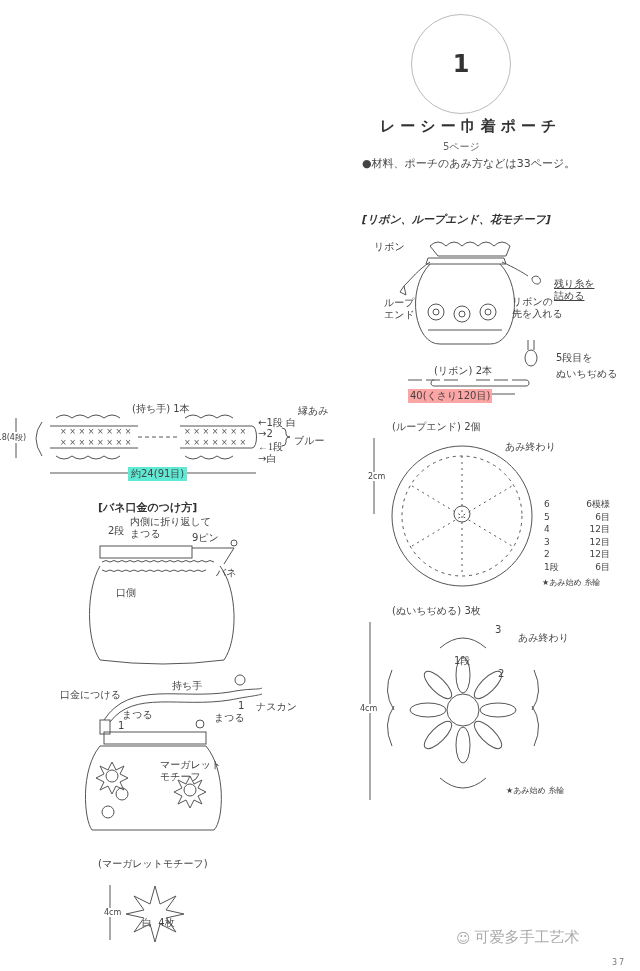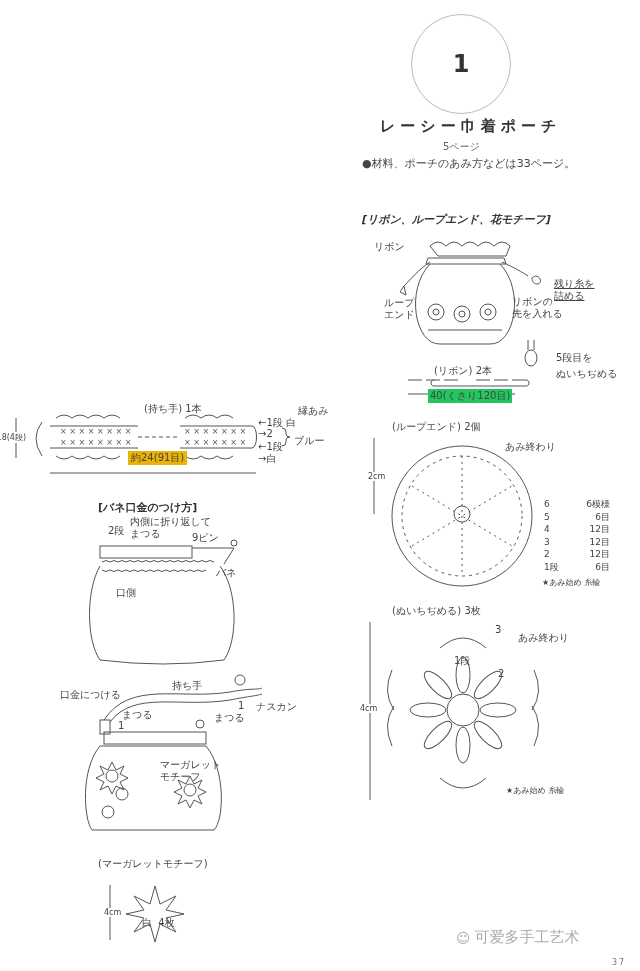--- a/index.html
+++ b/index.html
@@ -45,21 +45,21 @@
 <div class="abs t" style="left:374px;top:240px;">リボン</div>
 <div class="abs t" style="left:384px;top:297px;white-space:pre;line-height:12px;">ループ
 エンド</div>
 <div class="abs t" style="left:554px;top:278px;white-space:pre;line-height:12px;text-decoration:underline;">残り糸を
 詰める</div>
 <div class="abs t" style="left:512px;top:296px;white-space:pre;line-height:12px;">リボンの
 先を入れる</div>
 <div class="abs t" style="left:556px;top:350px;white-space:pre;line-height:16px;">5段目を
 ぬいちぢめる</div>
 <div class="abs t" style="left:434px;top:364px;">(リボン) 2本</div>
-<div class="abs t" style="left:428px;top:389px;background:#22c55e;padding:0 2px;">40(くさり120目)</div>
+<div class="abs t" style="left:408px;top:389px;background:#fca5a5;padding:0 2px;">40(くさり120目)</div>
 
 <div class="abs t" style="left:392px;top:420px;">(ループエンド) 2個</div>
 <svg style="left:0;top:0;" width="640" height="971">
   <line x1="374" y1="438" x2="374" y2="514"></line>
   <circle cx="462" cy="516" r="70"></circle>
   <circle cx="462" cy="516" r="60" stroke-dasharray="3,4"></circle>
   <circle cx="462" cy="514" r="8"></circle>
   <line x1="462" y1="456" x2="462" y2="572" stroke-dasharray="2,4"></line>
   <line x1="412" y1="486" x2="512" y2="546" stroke-dasharray="2,4"></line>
   <line x1="412" y1="546" x2="512" y2="486" stroke-dasharray="2,4"></line>
@@ -115,43 +115,43 @@
   <path d="M392,746 q-10,-22 2,-40"></path>
   <path d="M534,746 q10,-22 -2,-40"></path>
 </svg>
 <div class="abs t" style="left:360px;top:704px;background:#fff;font-size:8px;">4cm</div>
 <div class="abs t" style="left:518px;top:631px;">あみ終わり</div>
 <div class="abs t" style="left:454px;top:654px;">1段</div>
 <div class="abs t" style="left:498px;top:668px;">2</div>
 <div class="abs t" style="left:495px;top:624px;">3</div>
 <div class="abs t" style="left:506px;top:785px;font-size:8px;">★あみ始め 糸輪</div>
 
-<div class="abs t" style="left:132px;top:402px;margin-left:12px;">(持ち手) 1本</div>
+<div class="abs t" style="left:132px;top:402px;">(持ち手) 1本</div>
 <svg style="left:0;top:0;" width="640" height="971">
   <line x1="16" y1="418" x2="16" y2="458"></line>
   <path d="M42,422 q-12,16 0,34"></path>
   <path d="M50,426 h88 M50,448 h88"></path>
   <path d="M138,437 h40" stroke-dasharray="4,3"></path>
   <path d="M180,426 h72 M180,448 h72"></path>
   <path d="M252,426 c6,0 6,22 0,22"></path>
   <path d="M56,418 q8,-6 16,0 q8,-6 16,0 q8,-6 16,0 q8,-6 16,0 M185,418 q8,-6 16,0 q8,-6 16,0 q8,-6 16,0"></path>
   <path d="M56,456 q8,6 16,0 q8,6 16,0 q8,6 16,0 q8,6 16,0 M185,456 q8,6 16,0 q8,6 16,0 q8,6 16,0"></path>
   <text x="60" y="434">× × × × × × × ×</text>
   <text x="60" y="445">× × × × × × × ×</text>
   <text x="184" y="434">× × × × × × ×</text>
   <text x="184" y="445">× × × × × × ×</text>
   <line x1="50" y1="473" x2="256" y2="473"></line>
   <path d="M282,428 q4,0 4,4 v2 q0,3 4,3 q-4,0 -4,3 v2 q0,4 -4,4"></path>
 </svg>
 <div class="abs t" style="left:-6px;top:432px;font-size:8px;background:#fff;">1.8(4段)</div>
-<div class="abs t" style="left:128px;top:451px;background:#eab308;padding:0 3px;">約24(91目)</div>
+<div class="abs t" style="left:128px;top:467px;background:#5eead4;padding:0 3px;">約24(91目)</div>
 <div class="abs t" style="left:270px;top:404px;padding-left:28px;">縁あみ</div>
 <div class="abs t" style="left:258px;top:416px;">←1段 白</div>
 <div class="abs t" style="left:258px;top:428px;">→2</div>
-<div class="abs t" style="left:258px;top:440px;">←1段</div>
+<div class="abs t" style="left:258px;top:440px;font-family:Liberation Serif, serif;">←1段</div>
 <div class="abs t" style="left:258px;top:452px;">→白</div>
 <div class="abs t" style="left:294px;top:434px;">ブルー</div>
 
 <div class="abs sec" style="left:98px;top:500px;">[バネ口金のつけ方]</div>
 <svg style="left:0;top:0;" width="640" height="971">
   <rect x="100" y="546" width="92" height="12"></rect>
   <path d="M192,548 h42 l-10,16"></path>
   <circle cx="234" cy="543" r="3"></circle>
   <path d="M102,562 q4,-3 8,0 q4,-3 8,0 q4,-3 8,0 q4,-3 8,0 q4,-3 8,0 q4,-3 8,0 q4,-3 8,0 q4,-3 8,0 q4,-3 8,0 q4,-3 8,0 q4,-3 8,0 q4,-3 8,0 q4,-3 8,0 q4,-3 8,0"></path>
   <path d="M102,570 q4,3 8,0 q4,3 8,0 q4,3 8,0 q4,3 8,0 q4,3 8,0 q4,3 8,0 q4,3 8,0 q4,3 8,0 q4,3 8,0 q4,3 8,0 q4,3 8,0 q4,3 8,0 q4,3 8,0"></path>

